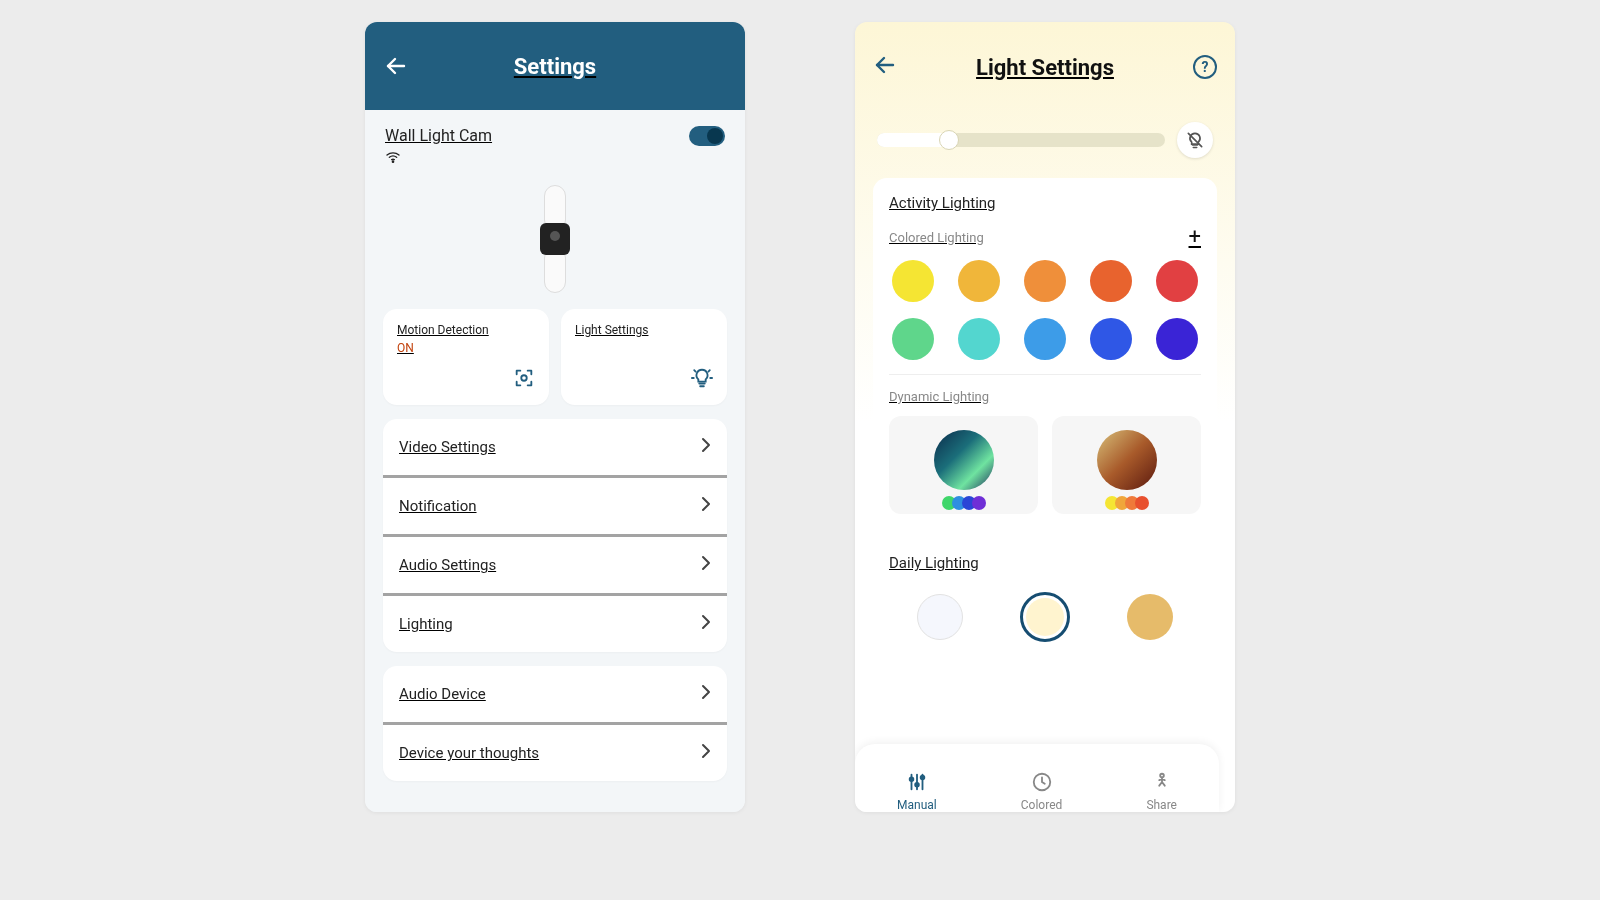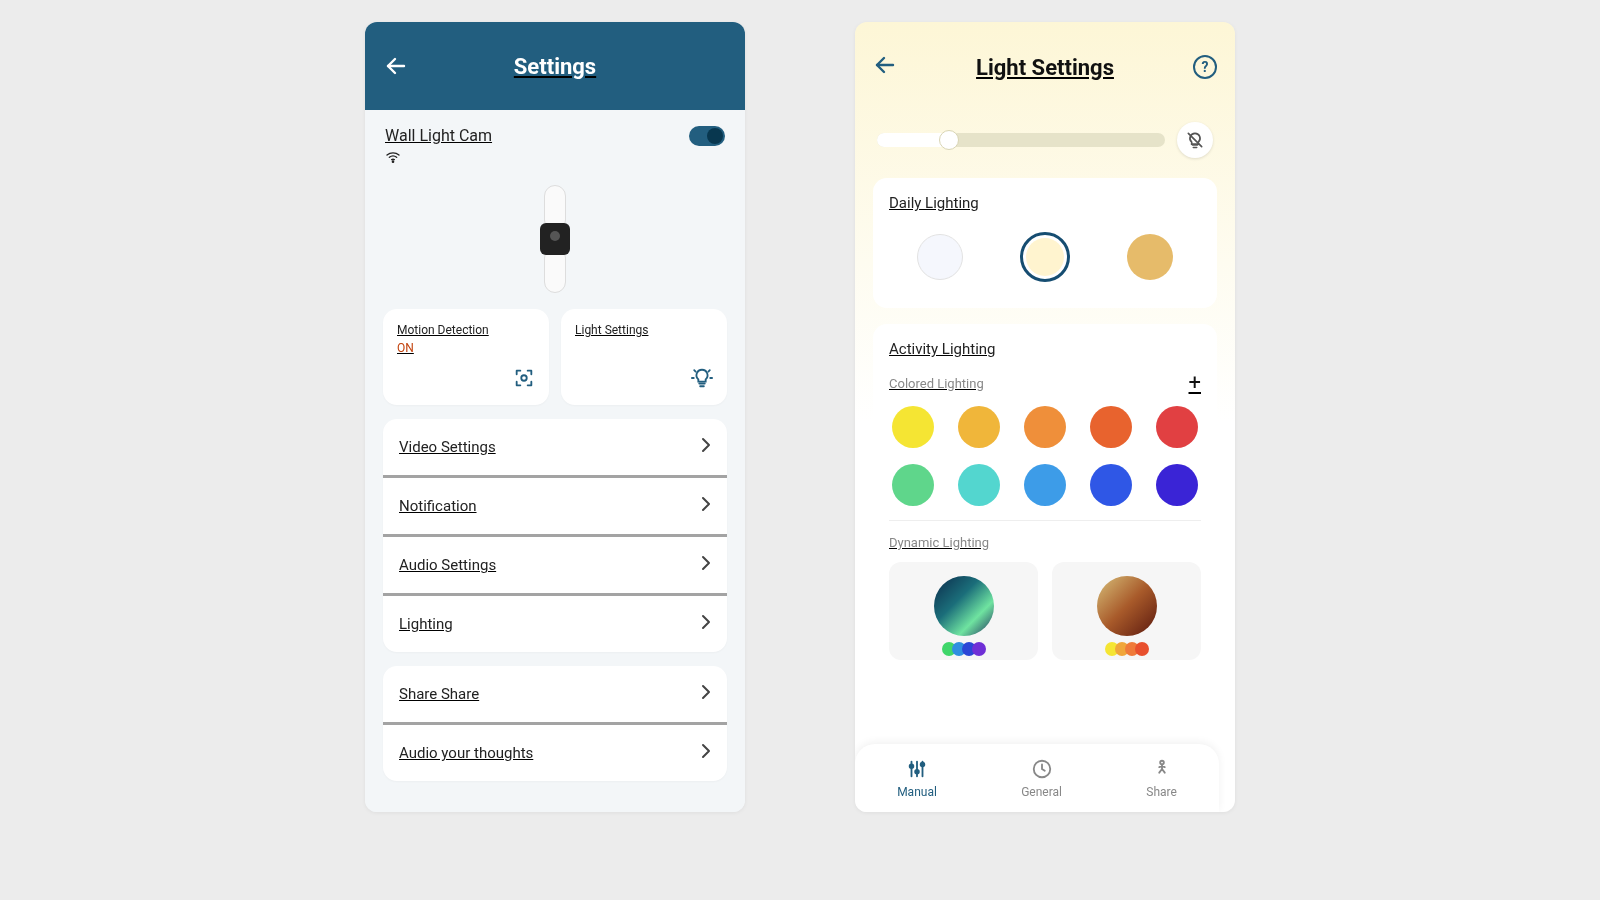--- a/index.html
+++ b/index.html
@@ -118,21 +118,21 @@
   .color-grid{display:grid;grid-template-columns:repeat(5,1fr);gap:16px 18px;justify-items:center;padding-bottom:14px;border-bottom:1px solid #eee;}
   .color-swatch{width:42px;height:42px;border-radius:50%;}
   .dyn-row{display:flex;gap:14px;margin-top:6px;}
   .dyn-card{flex:1;background:#f6f6f6;border-radius:12px;display:flex;flex-direction:column;align-items:center;padding:14px 6px 4px 6px;gap:6px;}
   .dyn-img{width:60px;height:60px;border-radius:50%;}
   .dyn-dots{display:flex;gap:-4px;}
   .dyn-dot{width:14px;height:14px;border-radius:50%;margin-left:-4px;}
   .dyn-dot:first-child{margin-left:0;}
   .tabbar{
     position:absolute;bottom:0;left:0;right:16px;height:68px;background:#fff;
-    display:flex;justify-content:space-around;align-items:center;
+    display:flex;justify-content:space-around;align-items:flex-end;
     border-radius:20px 20px 0 0;box-shadow:0 -2px 8px rgba(0,0,0,0.06);
   }
   .tab{display:flex;flex-direction:column;align-items:center;gap:2px;font-size:12px;color:#888;}
   .tab.active{color:#225e7f;}
   .tab svg{stroke:currentColor;}
 
   
   .cam-art{position:relative;width:54px;height:108px;}
   .cam-tube{position:absolute;left:50%;transform:translateX(-50%);width:22px;height:46px;background:#fafafa;border-radius:11px;border:1px solid #ddd;}
   .cam-tube.top{top:0;}
@@ -227,27 +227,27 @@
         </div>
         <div class="list-item">
           <span>Lighting</span>
           <span class="chev"><svg width="10" height="16" viewBox="0 0 10 16" fill="none" stroke="currentColor" stroke-width="2" stroke-linecap="round" stroke-linejoin="round">
               <polyline points="2 2 8 8 2 14"></polyline>
             </svg></span>
         </div>
       </div>
     <div class="list-block" id="listB">
         <div class="list-item">
-          <span>Share Share</span>
-          <span class="chev"><svg width="10" height="16" viewBox="0 0 10 16" fill="none" stroke="currentColor" stroke-width="2" stroke-linecap="round" stroke-linejoin="round">
-              <polyline points="2 2 8 8 2 14"></polyline>
-            </svg></span>
-        </div>
-        <div class="list-item">
-          <span>Audio your thoughts</span>
+          <span>Audio Device</span>
+          <span class="chev"><svg width="10" height="16" viewBox="0 0 10 16" fill="none" stroke="currentColor" stroke-width="2" stroke-linecap="round" stroke-linejoin="round">
+              <polyline points="2 2 8 8 2 14"></polyline>
+            </svg></span>
+        </div>
+        <div class="list-item">
+          <span>Device your thoughts</span>
           <span class="chev"><svg width="10" height="16" viewBox="0 0 10 16" fill="none" stroke="currentColor" stroke-width="2" stroke-linecap="round" stroke-linejoin="round">
               <polyline points="2 2 8 8 2 14"></polyline>
             </svg></span>
         </div>
       </div>
   </div>
 </div>
 
 <div class="phone phone2">
   <div class="p2-header">
@@ -269,29 +269,20 @@
         <div class="slider-fill"></div>
         <div class="slider-thumb"></div>
       </div>
       <div class="slider-btn">
         <svg width="20" height="20" viewBox="0 0 24 24" fill="none" stroke="currentColor" stroke-width="2" stroke-linecap="round">
             <path d="M9 18h6M10 21h4"></path>
             <path d="M12 4a6 6 0 0 0-4 10.5V17h8v-2.5A6 6 0 0 0 12 4z"></path>
             <line x1="4" y1="4" x2="20" y2="20"></line>
           </svg>
       </div>
-    </div>
-
-    <div class="section">
-      <div class="section-title">Daily Lighting</div>
-      <div class="daily-row" id="dailyRow">
-          <div class="daily-swatch" style="background-color: rgb(245, 247, 253); border: 1px solid rgb(226, 226, 226);"></div>
-          <div class="daily-swatch selected" style="background-color: rgb(255, 244, 207);"></div>
-          <div class="daily-swatch" style="background-color: rgb(230, 187, 106);"></div>
-        </div>
     </div>
 
     <div class="section" style="padding-bottom:8px;">
       <div class="section-title">Activity Lighting</div>
       <div class="sub-title">
         <span>Colored Lighting</span>
         <span class="plus">+</span>
       </div>
       <div class="color-grid" id="colorGrid">
           <div class="color-swatch" style="background: rgb(245, 229, 51);"></div>
@@ -322,40 +313,49 @@
             <div class="dyn-img" style="background: linear-gradient(135deg, rgb(216, 192, 122) 0%, rgb(168, 90, 42) 50%, rgb(90, 24, 14) 100%);"></div>
             <div class="dyn-dots">
               <div class="dyn-dot" style="background: rgb(245, 229, 51);"></div>
               <div class="dyn-dot" style="background: rgb(240, 166, 58);"></div>
               <div class="dyn-dot" style="background: rgb(239, 122, 58);"></div>
               <div class="dyn-dot" style="background: rgb(232, 80, 46);"></div>
             </div>
           </div>
         </div>
     </div>
+
+    <div class="section">
+      <div class="section-title">Daily Lighting</div>
+      <div class="daily-row" id="dailyRow">
+          <div class="daily-swatch" style="background-color: rgb(245, 247, 253); border: 1px solid rgb(226, 226, 226);"></div>
+          <div class="daily-swatch selected" style="background-color: rgb(255, 244, 207);"></div>
+          <div class="daily-swatch" style="background-color: rgb(230, 187, 106);"></div>
+        </div>
+    </div>
   </div>
 
   <div class="tabbar" id="tabbar">
       <div class="tab active">
         <div><svg width="22" height="22" viewBox="0 0 24 24" fill="none" stroke="currentColor" stroke-width="2" stroke-linecap="round">
             <line x1="6" y1="4" x2="6" y2="20"></line>
             <line x1="12" y1="4" x2="12" y2="20"></line>
             <line x1="18" y1="4" x2="18" y2="20"></line>
             <circle cx="6" cy="9" r="2" fill="currentColor"></circle>
             <circle cx="12" cy="15" r="2" fill="currentColor"></circle>
             <circle cx="18" cy="7" r="2" fill="currentColor"></circle>
           </svg></div>
         <div>Manual</div>
       </div>
       <div class="tab">
         <div><svg width="22" height="22" viewBox="0 0 24 24" fill="none" stroke="currentColor" stroke-width="2" stroke-linecap="round">
             <circle cx="12" cy="12" r="9"></circle>
             <polyline points="12 7 12 12 15 14"></polyline>
           </svg></div>
-        <div>General</div>
+        <div>Colored</div>
       </div>
       <div class="tab">
         <div><svg width="22" height="22" viewBox="0 0 24 24" fill="none" stroke="currentColor" stroke-width="2" stroke-linecap="round">
             <circle cx="12" cy="5" r="2"></circle>
             <path d="M12 7v5l-3 4M12 12l3 4M9 10l3-1 3 1"></path>
           </svg></div>
         <div>Share</div>
       </div>
     </div>
 </div>

